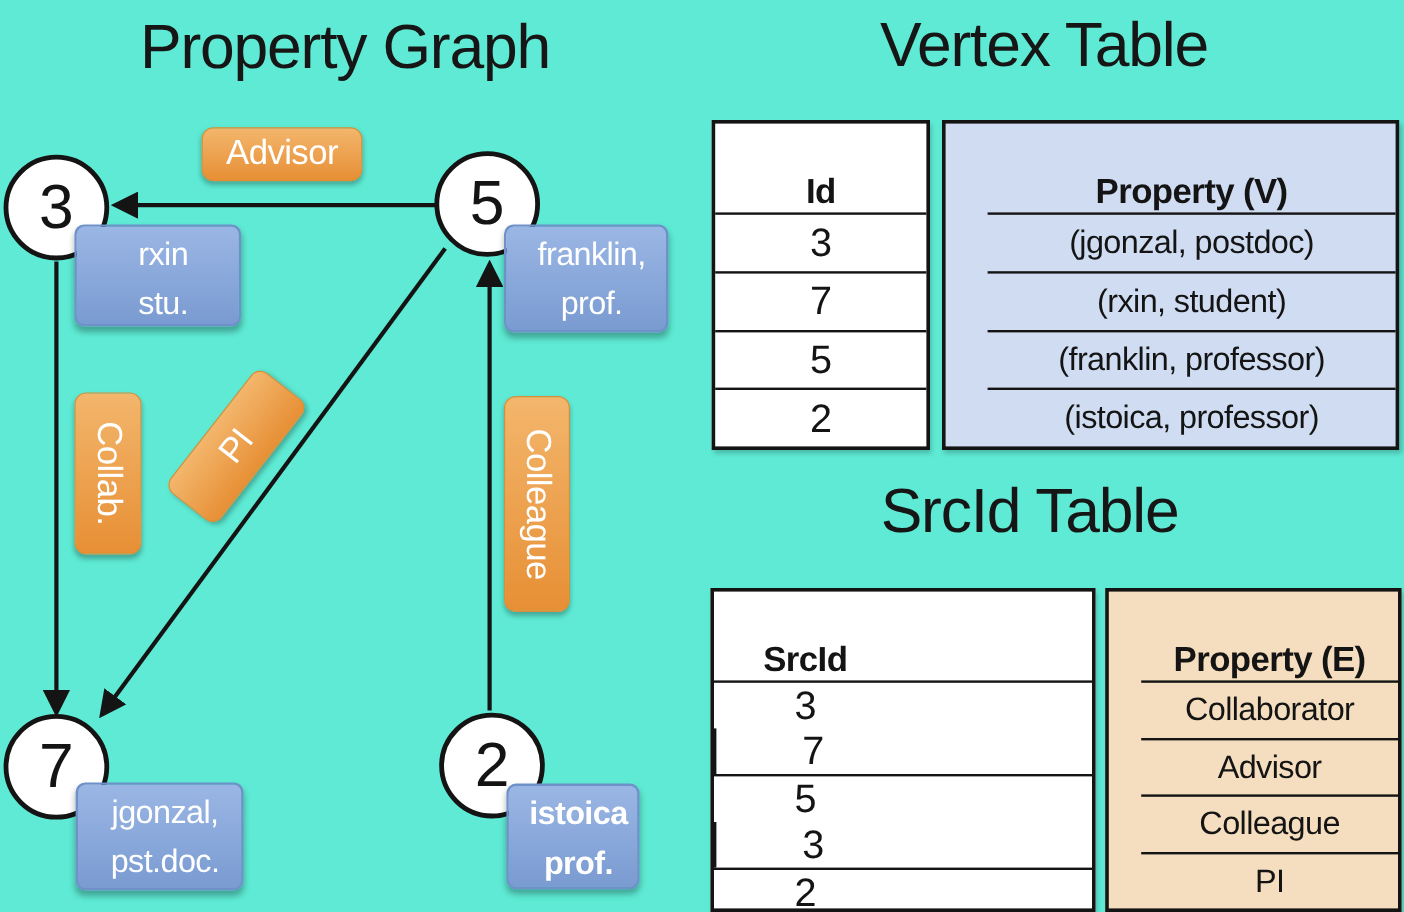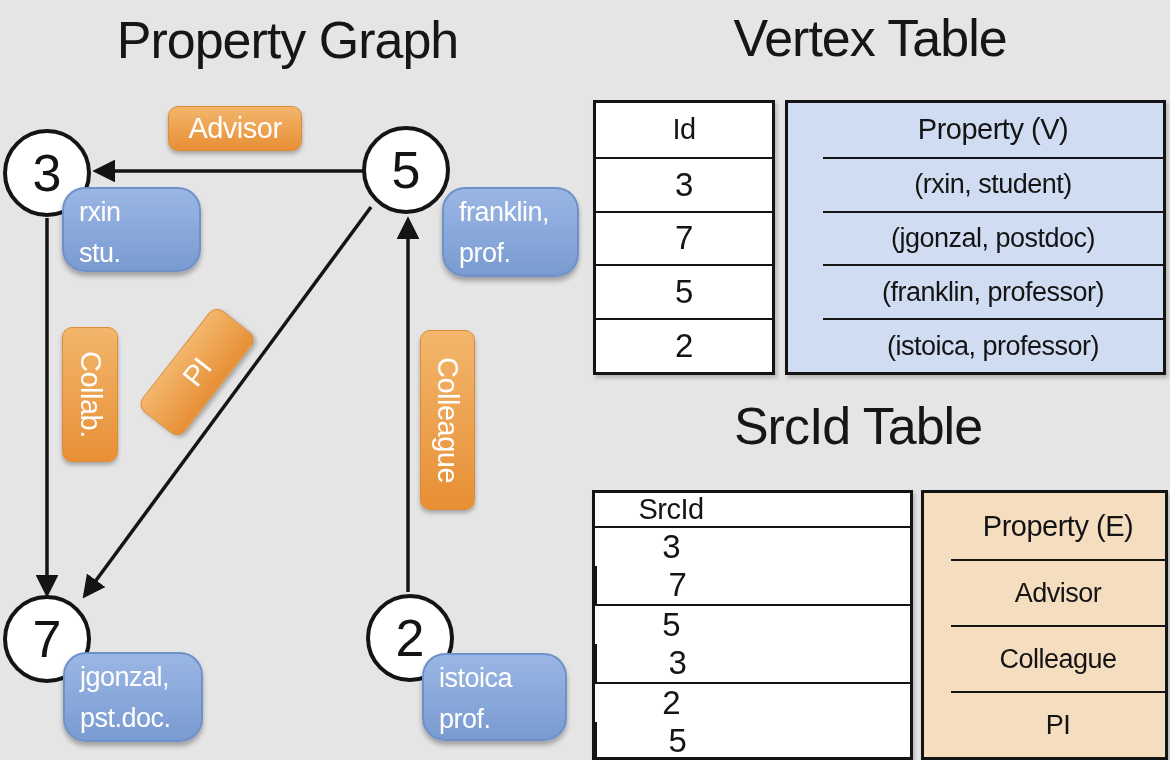--- a/index.html
+++ b/index.html
@@ -9,21 +9,21 @@
     --label-orange-border:#dd8c31;
     --vbox-blue-top:#9ab6e4;
     --vbox-blue-bottom:#7a9bd1;
     --vbox-blue-border:#6e91c8;
     --vertex-table-fill:#cfdcf2;
     --edge-table-fill:#f5ddbf;
   }
   *{margin:0;padding:0;box-sizing:border-box;}
   html,body{width:1170px;height:760px;overflow:hidden;background:#ffffff;
     font-family:"Liberation Sans", sans-serif;color:var(--ink);}
-  .stage{position:relative;width:1170px;height:760px;background:#e5e5e5;}
+  .stage{position:relative;width:1170px;height:760px;background:#5eead4;}
 
   .title{position:absolute;text-align:center;font-size:52px;font-weight:400;
     letter-spacing:-1px;color:#161616;white-space:nowrap;}
 
   
   svg.edges{position:absolute;left:0;top:0;}
   svg.edges line{stroke:var(--ink);stroke-width:3.5;}
   #arrowhead path{fill:var(--ink);}
 
   
@@ -33,35 +33,35 @@
 
   
   .elabel{position:absolute;display:flex;align-items:center;justify-content:center;
     color:#fff;font-size:29px;letter-spacing:-0.5px;border-radius:10px;
     background:linear-gradient(180deg,var(--label-orange-top),var(--label-orange-bottom));
     border:1px solid var(--label-orange-border);
     box-shadow:0 3px 4px rgba(0,0,0,0.28);}
   .elabel.vert span{writing-mode:vertical-rl;}
 
   
-  .vbox{position:absolute;border-radius:23px;color:#fff;font-size:27px;
+  .vbox{position:absolute;border-radius:8px;color:#fff;font-size:27px;
     padding:3px 6px 0 15px;line-height:41px;letter-spacing:-0.5px;
     background:linear-gradient(180deg,var(--vbox-blue-top),var(--vbox-blue-bottom));
     border:2px solid var(--vbox-blue-border);
-    box-shadow:0 4px 5px rgba(0,0,0,0.3);}
+    box-shadow:0 4px 5px rgba(0,0,0,0.3);text-align:center;}
 
   
   .tblock{position:absolute;border:3px solid var(--ink);display:grid;
     grid-auto-rows:1fr;box-shadow:2px 3px 4px rgba(0,0,0,0.22);background:#fff;}
   .tblock.bluefill{background:var(--vertex-table-fill);padding-left:35px;}
   .tblock.orangefill{background:var(--edge-table-fill);padding-left:27px;}
   .trow{display:flex;align-items:center;justify-content:center;
     font-size:27px;letter-spacing:-0.5px;}
   .trow+.trow{border-top:2.5px solid var(--ink);}
-  .th{font-weight:400;font-size:29px;}
+  .th{font-weight:700;font-size:29px;margin-top:41px;}
   .num{font-size:33px;}
   .splitrow{display:flex;align-items:stretch;flex-direction:column;}
   .splitrow+.splitrow{border-top:2.5px solid var(--ink);}
   .scell{display:flex;align-items:center;justify-content:center;
     font-size:33px;letter-spacing:-0.5px;}
   .scell.c1{width:48.3%;}
   .scell.c2{width:51.7%;border-left:2.5px solid var(--ink);}
   .scell.th{font-size:29px;}
 </style>
 </head>
@@ -106,47 +106,47 @@
     <span>PI</span>
   </div>
   <div class="elabel vert" style="left:420px;top:330px;width:55px;height:180px;">
     <span>Colleague</span>
   </div>
 
   <div class="vbox" style="left:62px;top:187px;width:139px;height:85px;">
     <div>rxin</div>
     <div>stu.</div>
   </div>
-  <div class="vbox" style="left:442px;top:187px;width:137px;height:90px;">
+  <div class="vbox" style="left:420px;top:187px;width:137px;height:90px;">
     <div>franklin,</div>
     <div>prof.</div>
   </div>
   <div class="vbox" style="left:63px;top:652px;width:140px;height:90px;">
     <div>jgonzal,</div>
     <div>pst.doc.</div>
   </div>
-  <div class="vbox" style="left:422px;top:653px;width:145px;height:88px;">
+  <div class="vbox" style="left:422px;top:653px;width:111px;height:88px;font-weight:bold;">
     <div>istoica</div>
     <div>prof.</div>
   </div>
 
   <div class="title" style="left:620px;top:8px;width:500px;">Vertex Table</div>
 
   <div class="tblock" style="left:593px;top:100px;width:182px;height:275px;">
     <div class="trow th">Id</div>
     <div class="trow num">3</div>
     <div class="trow num">7</div>
     <div class="trow num">5</div>
     <div class="trow num">2</div>
   </div>
 
   <div class="tblock bluefill" style="left:785px;top:100px;width:381px;height:275px;">
     <div class="trow th">Property (V)</div>
+    <div class="trow">(jgonzal, postdoc)</div>
     <div class="trow">(rxin, student)</div>
-    <div class="trow">(jgonzal, postdoc)</div>
     <div class="trow">(franklin, professor)</div>
     <div class="trow">(istoica, professor)</div>
   </div>
 
   <div class="title" style="left:608px;top:396px;width:500px;">SrcId Table</div>
 
   <div class="tblock" style="left:592px;top:490px;width:321px;height:270px;">
     <div class="splitrow">
       <div class="scell c1 th">SrcId</div>
     </div>
@@ -163,18 +163,19 @@
       <div class="scell c2">5</div>
     </div>
     <div class="splitrow">
       <div class="scell c1">5</div>
       <div class="scell c2">7</div>
     </div>
   </div>
 
   <div class="tblock orangefill" style="left:921px;top:490px;width:247px;height:270px;">
     <div class="trow th">Property (E)</div>
+    <div class="trow">Collaborator</div>
     <div class="trow">Advisor</div>
     <div class="trow">Colleague</div>
     <div class="trow">PI</div>
   </div>
 
 </div>
 
 </body></html>

